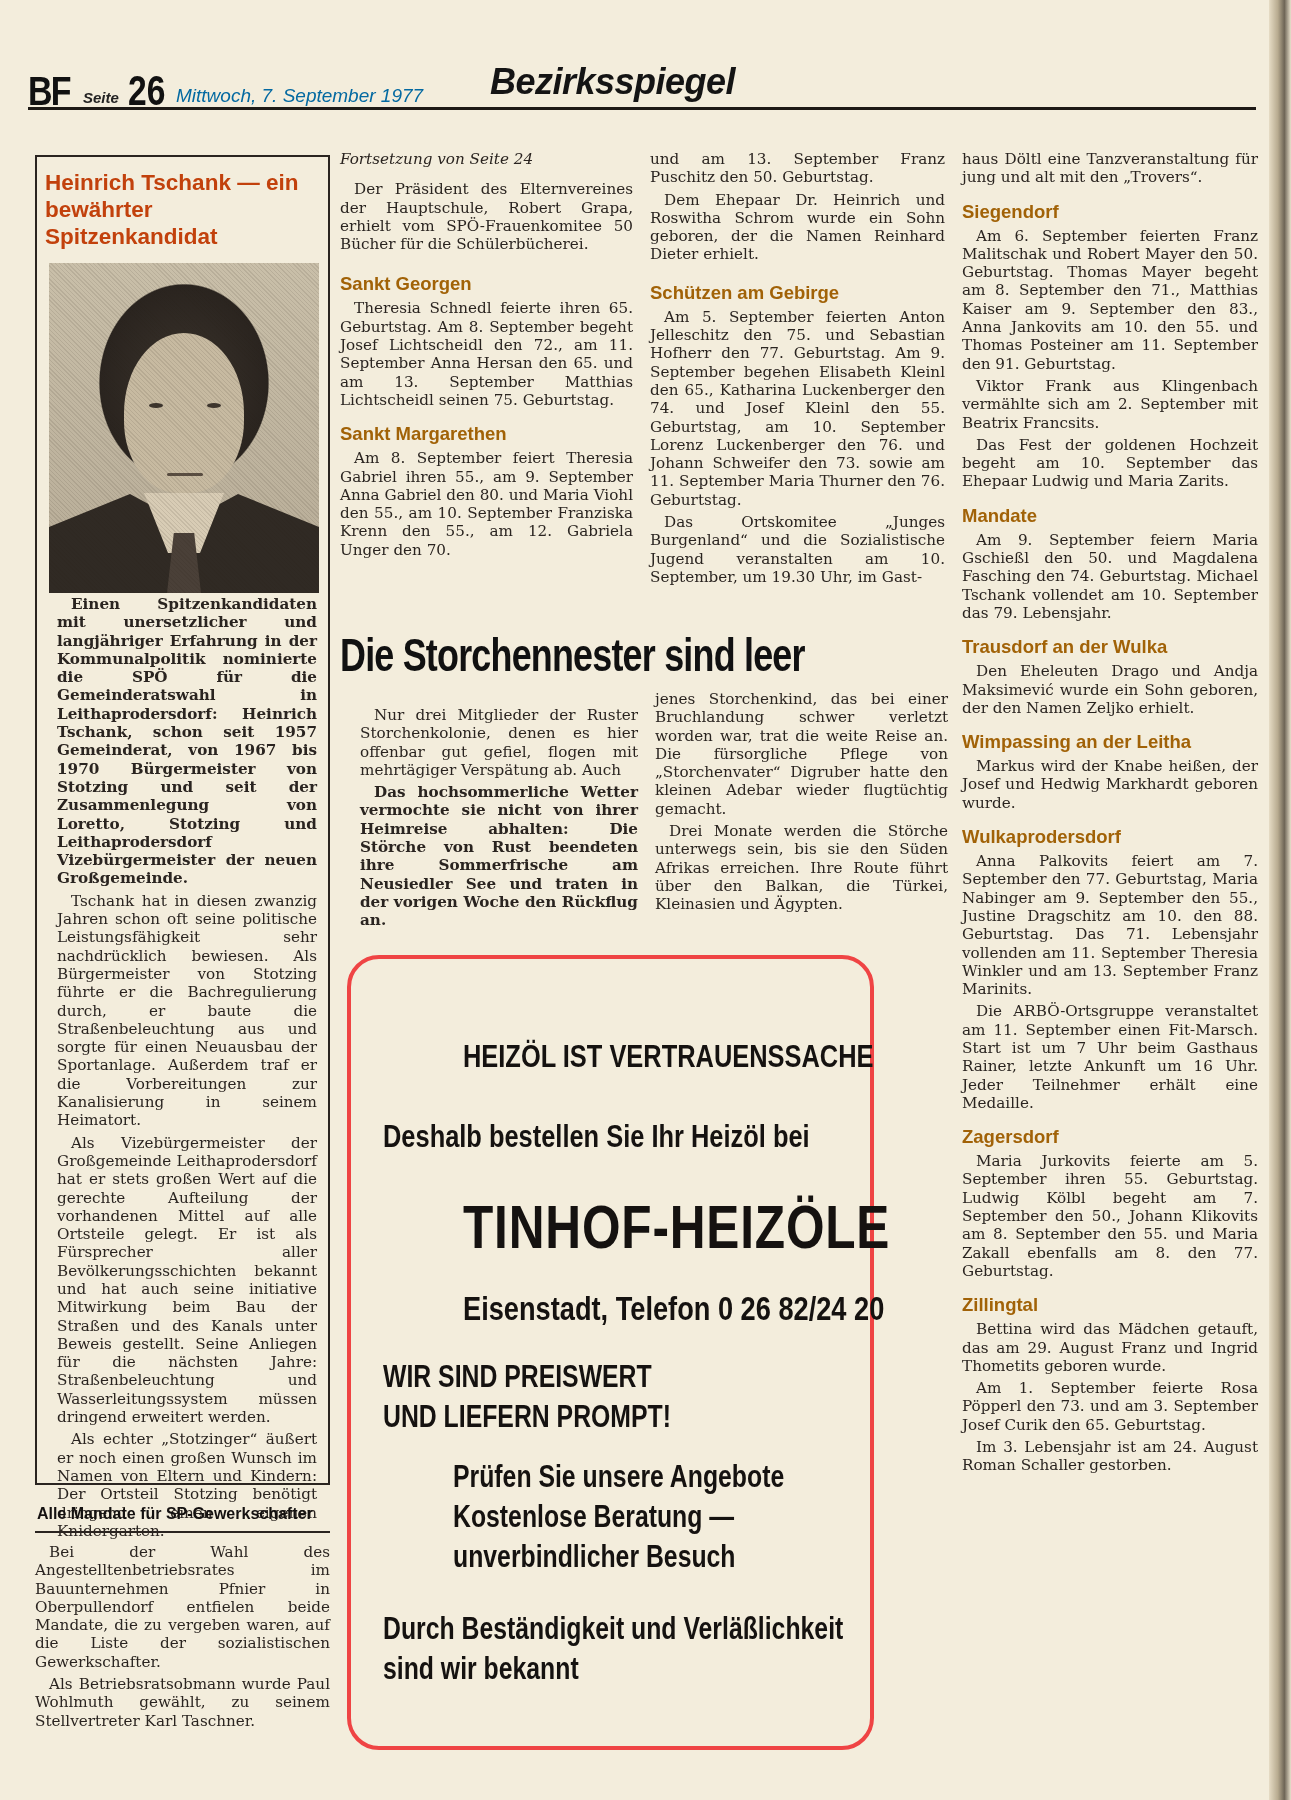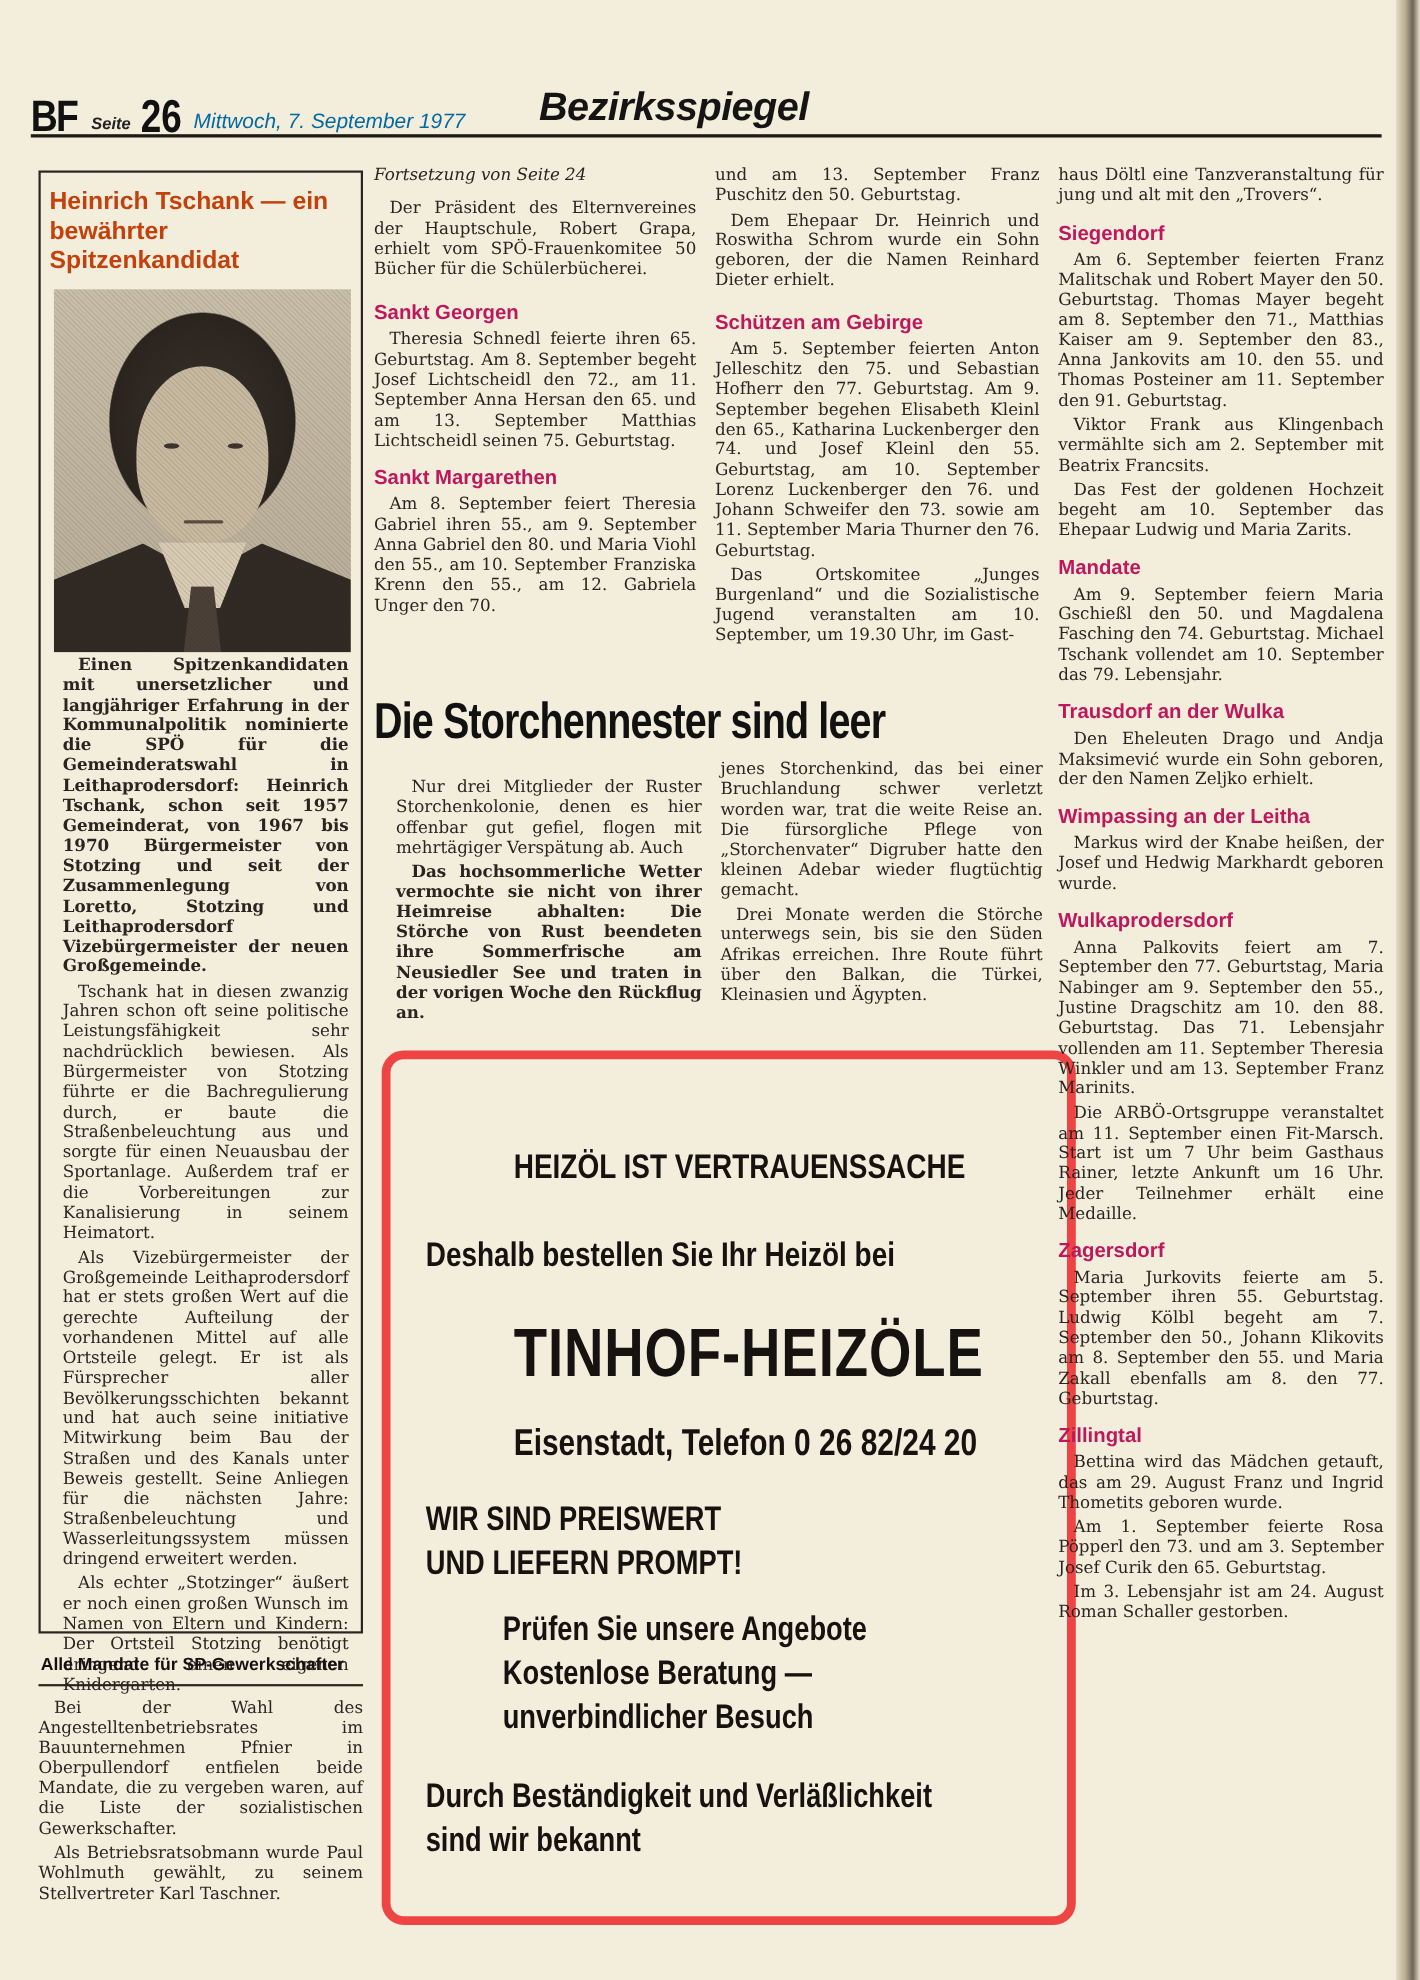--- a/index.html
+++ b/index.html
@@ -6,34 +6,34 @@
   body {
     width:1291px; height:1800px; position:relative; overflow:hidden;
     background:#f3eddc;
     font-family:"DejaVu Serif", serif;
     color:#2a2420;
   }
   .page-edge {
     position:absolute; right:0; top:0; width:22px; height:1800px;
     background:linear-gradient(to right,#e6dcc5 0%, #b8ab90 40%, #6e6556 70%, #e9e1cc 100%);
   }
-  .masthead { position:absolute; left:28px; top:70px; width:1228px; height:54px; }
+  .masthead { position:absolute; left:28px; top:55px; width:1228px; height:54px; }
   .mh-bf { position:absolute; left:0; top:14px; font-family:"Liberation Sans", sans-serif; font-weight:bold; font-size:40px; letter-spacing:-2px; color:#111; transform:scaleX(0.85); transform-origin:left; }
   .mh-seite { position:absolute; left:55px; top:34px; font-family:"Liberation Sans", sans-serif; font-weight:bold; font-style:italic; font-size:15px; color:#222; }
   .mh-num { position:absolute; left:100px; top:12px; font-family:"Liberation Sans", sans-serif; font-weight:bold; font-size:42px; color:#111; transform:scaleX(0.8); transform-origin:left; }
   .mh-date { position:absolute; left:148px; top:30px; font-family:"Liberation Sans", sans-serif; font-style:italic; font-size:19px; color:#0369a1; }
   .mh-section { position:absolute; left:462px; top:6px; font-family:"Liberation Sans", sans-serif; font-weight:bold; font-style:italic; font-size:36px; color:#141414; letter-spacing:-0.5px; }
   .mh-rule { position:absolute; left:0; top:52px; width:1228px; height:3px; background:#1e1a16; }
 
   .col { position:absolute; }
   p.t { margin:0; font-size:15.2px; line-height:18.3px; text-align:justify; hyphens:manual; text-indent:14px; }
   p.t + p.t { margin-top:4px; }
   p.b { font-weight:bold; }
   .noind { text-indent:0 !important; }
-  h3.sub { margin:14px 0 4px 0; font-family:"Liberation Sans", sans-serif; font-weight:bold; font-size:18.5px; color:#be185d; line-height:22px; }
+  h3.sub { margin:14px 0 4px 0; font-family:"Liberation Sans", sans-serif; font-weight:bold; font-size:18.5px; color:#a16207; line-height:22px; }
 
   .box1 { position:absolute; left:35px; top:155px; width:295px; height:1330px; border:2px solid #2a2420; box-sizing:border-box; }
   .box1 h2 { margin:12px 0 0 8px; font-family:"Liberation Sans", sans-serif; font-weight:bold; font-size:22.5px; line-height:27px; color:#c2410c; }
   .photo {
     position:absolute; left:12px; top:106px; width:270px; height:330px;
     background:
       radial-gradient(ellipse 95px 120px at 135px 150px, #cfc3ab 0%, #a99d88 60%, transparent 61%),
       radial-gradient(ellipse 120px 140px at 135px 120px, #3a332c 0%, #2a241f 70%, transparent 71%),
       linear-gradient(to bottom, #c9bfa9 0%, #b7ac97 100%);
     overflow:hidden;
@@ -46,21 +46,21 @@
   .photo .mouth { position:absolute; left:118px; top:210px; width:36px; height:3px; background:#5a4e42; border-radius:3px; }
   .photo .halftone { position:absolute; inset:0; background:repeating-linear-gradient(45deg, rgba(40,30,20,0.10) 0 1px, transparent 1px 3px); }
   .box1-body { position:absolute; left:20px; top:438px; width:260px; }
 
   .sec2 { position:absolute; left:35px; top:1500px; width:295px; }
   .sec2 h2 { margin:0 0 0 2px; font-family:"Liberation Sans", sans-serif; font-weight:bold; font-size:16px; line-height:27px; color:#141110; }
   .sec2 .rule { height:2px; background:#2a2420; margin:4px 0 10px 0; }
 
   .storch-title { position:absolute; left:340px; top:628px; font-family:"Liberation Sans", sans-serif; font-weight:bold; font-size:46px; letter-spacing:-1px; color:#111; transform:scaleX(0.78); transform-origin:left; white-space:nowrap; }
 
-  .ad { position:absolute; left:347px; top:955px; width:631px; height:795px; border:8px solid #ef4444; border-radius:20px; box-sizing:border-box; font-family:"Liberation Sans", sans-serif; color:#151210; }
+  .ad { position:absolute; left:347px; top:955px; width:527px; height:795px; border:4px solid #ef4444; border-radius:32px; box-sizing:border-box; font-family:"Liberation Sans", sans-serif; color:#151210; }
   .ad div { position:absolute; white-space:nowrap; font-weight:bold; transform-origin:left; }
   .ad .l1 { left:112px; top:80px; font-size:31px; transform:scaleX(0.82); }
   .ad .l2 { left:32px; top:160px; font-size:31px; transform:scaleX(0.82); }
   .ad .l3 { left:112px; top:232px; font-size:62px; transform:scaleX(0.80); letter-spacing:1px; }
   .ad .l4 { left:112px; top:330px; font-size:34px; transform:scaleX(0.80); }
   .ad .l5 { left:32px; top:400px; font-size:31px; transform:scaleX(0.80); }
   .ad .l6 { left:32px; top:440px; font-size:31px; transform:scaleX(0.80); }
   .ad .l7 { left:102px; top:500px; font-size:31px; transform:scaleX(0.80); }
   .ad .l8 { left:102px; top:540px; font-size:31px; transform:scaleX(0.80); }
   .ad .l9 { left:102px; top:580px; font-size:31px; transform:scaleX(0.80); }

